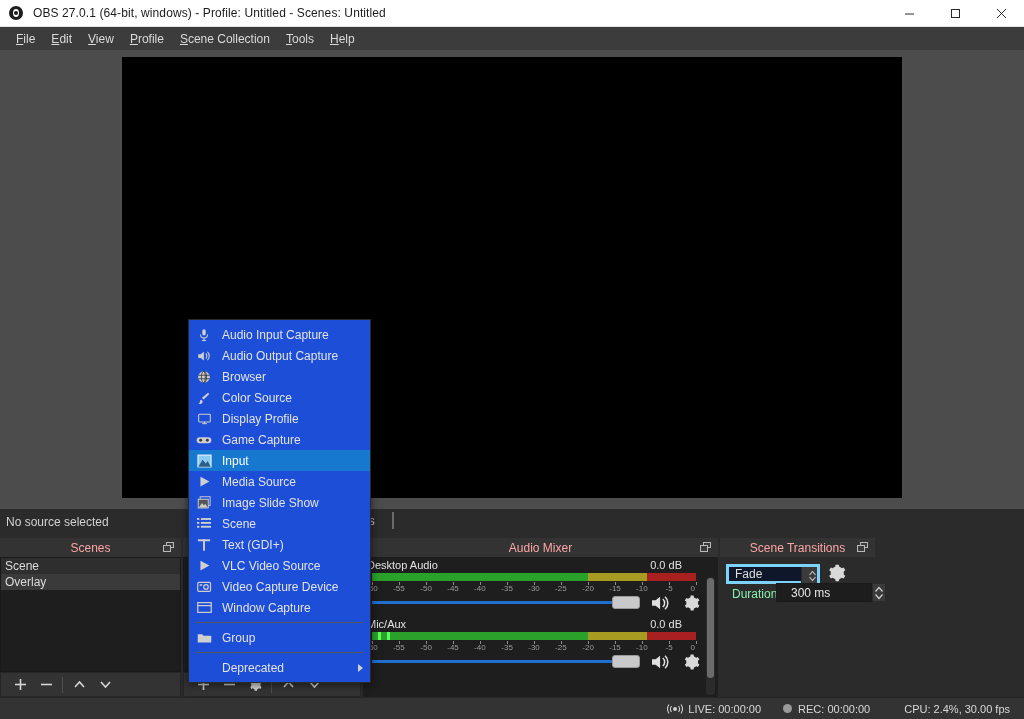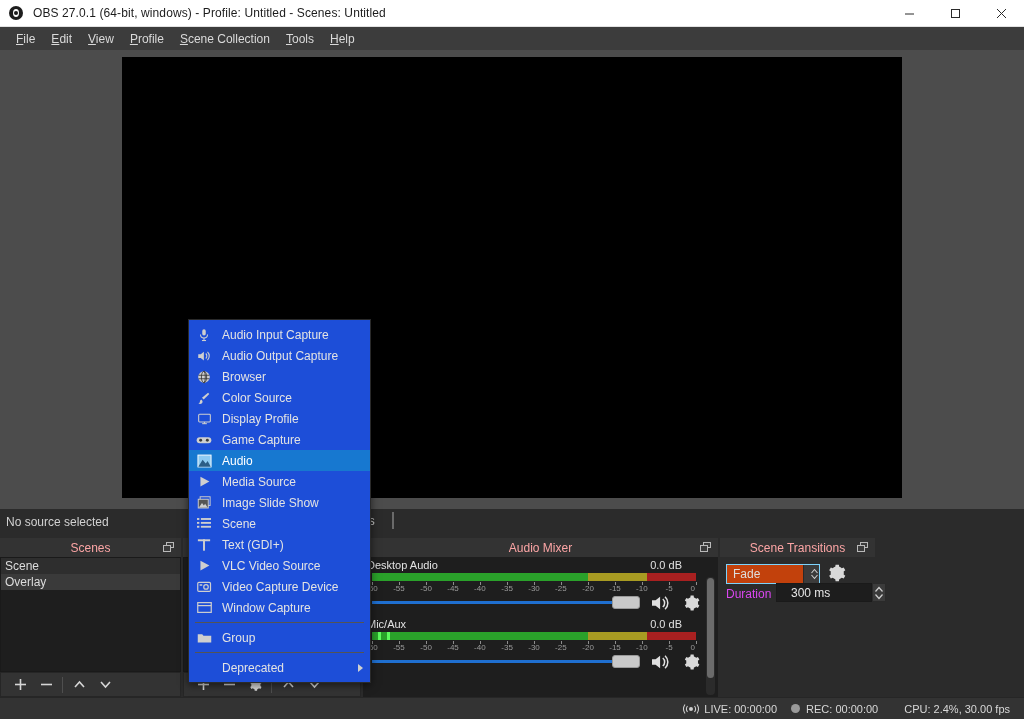--- a/index.html
+++ b/index.html
@@ -174,31 +174,31 @@
     position:absolute; left:1px; top:1px; width:7px; height:100px;
     background:#6b6b6b; border-radius:4px; display:block;
   }
 
   
   .stbody {
     position:absolute; left:0; right:0; top:19px; bottom:0; background:#2b2b2b;
   }
   .combo {
     position:absolute; left:6px; top:7px; width:94px; height:20px;
-    background:#c2410c; border:1px solid #7dd3fc; display:flex; align-items:center;
+    background:#0f172a; border:3px solid #7dd3fc; display:flex; align-items:center;
   }
   .combo span { padding-left:6px; font-size:12px; color:#dedede; }
   .spin {
     position:absolute; right:0; top:0; width:16px; height:18px;
     display:flex; flex-direction:column; align-items:center; justify-content:center;
     background:#3b3b3b; border-left:1px solid #2a2a2a; color:#cfcfcf;
   }
   .st-cog { position:absolute; left:106px; top:6px; width:20px; height:20px; color:#d9d9d9; }
   .dur-label {
-    position:absolute; left:6px; top:30px; font-size:12px; color:#d946ef;
+    position:absolute; left:12px; top:30px; font-size:12px; color:#86efac;
   }
   .dur-field {
     position:absolute; left:56px; top:26px; width:96px; height:19px;
     background:#1d1d1d; border:1px solid #1a1a1a; display:flex; align-items:center;
   }
   .dur-field span { padding-left:14px; font-size:12px; color:#e6e6e6; }
   .dur-spin {
     position:absolute; left:152px; top:26px; width:14px; height:19px;
     background:#3b3b3b; border:1px solid #2a2a2a;
     display:flex; flex-direction:column; align-items:center; justify-content:center;
@@ -214,21 +214,21 @@
     height:19px; margin-bottom:3px; background:#3d3d3d; border:1px solid #303030;
     display:flex; align-items:center; justify-content:center;
     font-size:12px; color:#e0e0e0; white-space:nowrap;
   }
 
   
   .statusbar {
     position:absolute; left:0; bottom:0; width:1024px; height:22px;
     background:#333333; border-top:1px solid #262626;
     display:flex; align-items:center; justify-content:flex-end;
-    padding-right:14px; gap:0;
+    padding-right:14px; gap:8px;
   }
   .sb-item { display:flex; align-items:center; font-size:11px; color:#d8d8d8; white-space:nowrap; }
   .sb-live-ic { width:18px; height:12px; margin-right:4px; position:relative; }
   .sb-rec-dot {
     width:9px; height:9px; border-radius:50%; background:#9a9a9a;
     margin-left:14px; margin-right:6px;
   }
   .sb-cpu { margin-left:26px; }
 
   
@@ -636,21 +636,21 @@
       <span>Game Capture</span>
     </div>
 
     <div class="cm-item highlight">
       <span class="cm-ic">
         <svg width="15" height="14" viewBox="0 0 24 22">
             <rect x="1.5" y="1.5" width="21" height="19" fill="#8ecbf2" stroke="#ffffff" stroke-width="1.5"></rect>
             <polygon points="2,20 9,9 14,15 17,11 22,20" fill="#2b5d86"></polygon>
           </svg>
       </span>
-      <span>Audio</span>
+      <span>Input</span>
     </div>
 
     <div class="cm-item">
       <span class="cm-ic">
         <svg width="13" height="13" viewBox="0 0 16 16">
             <polygon points="3,2 14,8 3,14" fill="#cfcfcf"></polygon>
           </svg>
       </span>
       <span>Media Source</span>
     </div>

